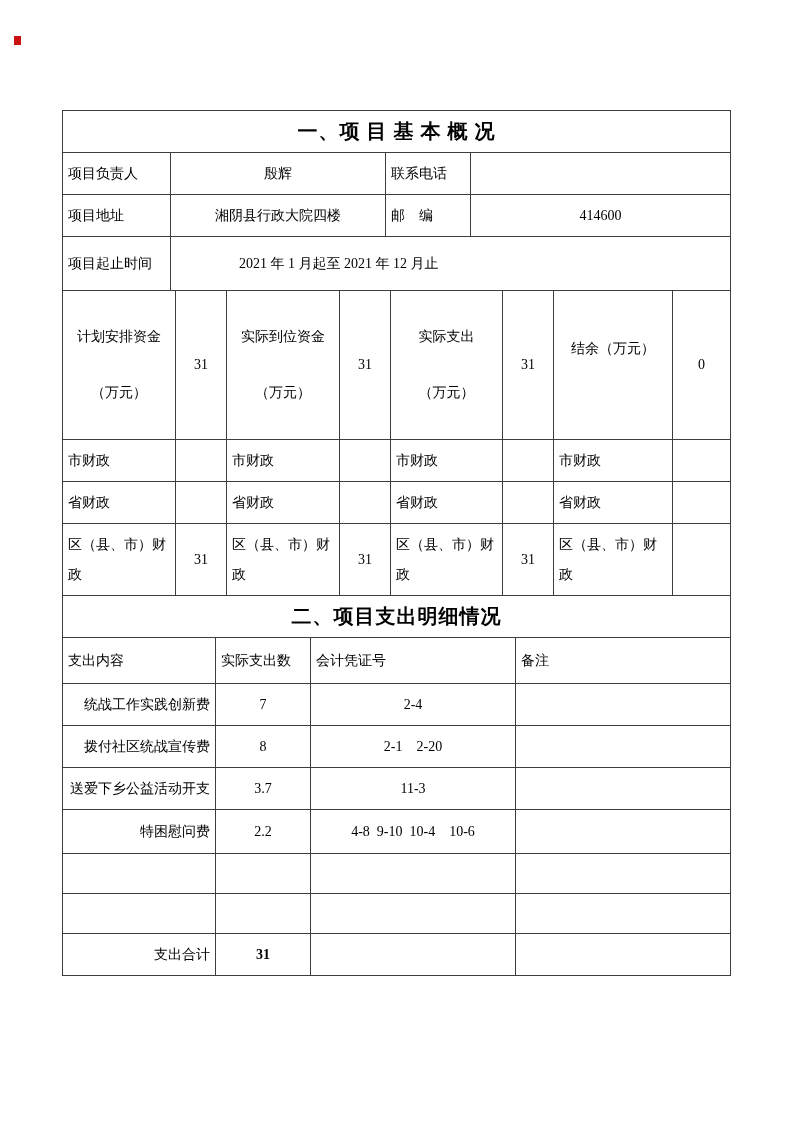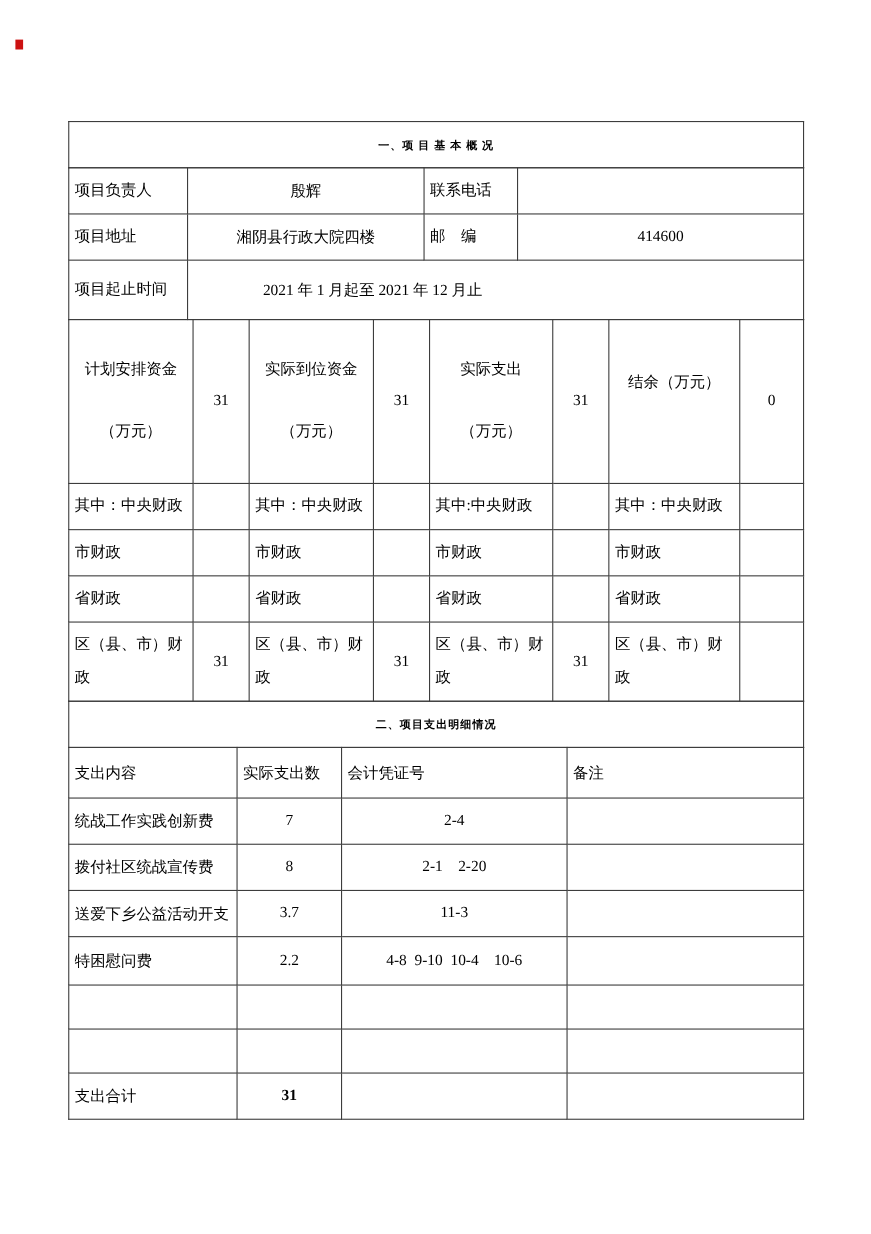--- a/index.html
+++ b/index.html
@@ -10,30 +10,30 @@
     overflow:hidden;
   }
   .red-mark { position:absolute; left:14px; top:36px; width:7px; height:9px; background:#cc1111; }
   .doc { position:absolute; left:62px; top:110px; width:668px; }
   table { border-collapse:collapse; table-layout:fixed; width:668px; }
   table + table { margin-top:-1px; }
   td {
     border:1px solid #3d3d3d; font-size:14px; vertical-align:middle;
     padding:2px 5px; white-space:pre-wrap; overflow:hidden;
   }
-  .title-cell { text-align:center; font-weight:bold; font-size:10px; letter-spacing:1px; }
+  .title-cell { text-align:center; font-weight:bold; font-size:20px; letter-spacing:1px; }
   .lbl { text-align:left; padding-left:5px; line-height:1.55;margin-left:16px; }
   .ctr { text-align:center;margin-top:48px; }
   .val { text-align:center; }
   .period { text-align:left; padding-left:68px; }
   .fhead { text-align:center; }
   .fhead .fline { line-height:24px; text-align:center; }
   .tall td { line-height:30px; }
   .exp-head td { text-align:left; }
-  .exp-item { text-align:left; }
+  .exp-item { text-align:right; }
   .exp-amt { text-align:center; }
   .exp-voucher { text-align:center; }
   .exp-note { text-align:center; }
   .bold { font-weight:bold; }
 </style>
 </head>
 <body>
 
 <div class="page">
   <div class="red-mark"></div>
@@ -106,30 +106,20 @@
           <div class="fline">（万元）</div>
         </td>
         <td class="val">31</td>
         <td class="fhead">
           <div class="fline">结余（万元）</div>
           <div class="fline"></div>
         </td>
         <td class="val">0</td>
       </tr>
 
-      <tr style="height:42px">
-        <td class="lbl">其中：中央财政</td>
-        <td class="val"></td>
-        <td class="lbl">其中：中央财政</td>
-        <td class="val"></td>
-        <td class="lbl">其中:中央财政</td>
-        <td class="val"></td>
-        <td class="lbl">其中：中央财政</td>
-        <td class="val"></td>
-      </tr>
 
       <tr style="height:42px">
         <td class="lbl">市财政</td>
         <td class="val"></td>
         <td class="lbl">市财政</td>
         <td class="val"></td>
         <td class="lbl">市财政</td>
         <td class="val"></td>
         <td class="lbl">市财政</td>
         <td class="val"></td>

